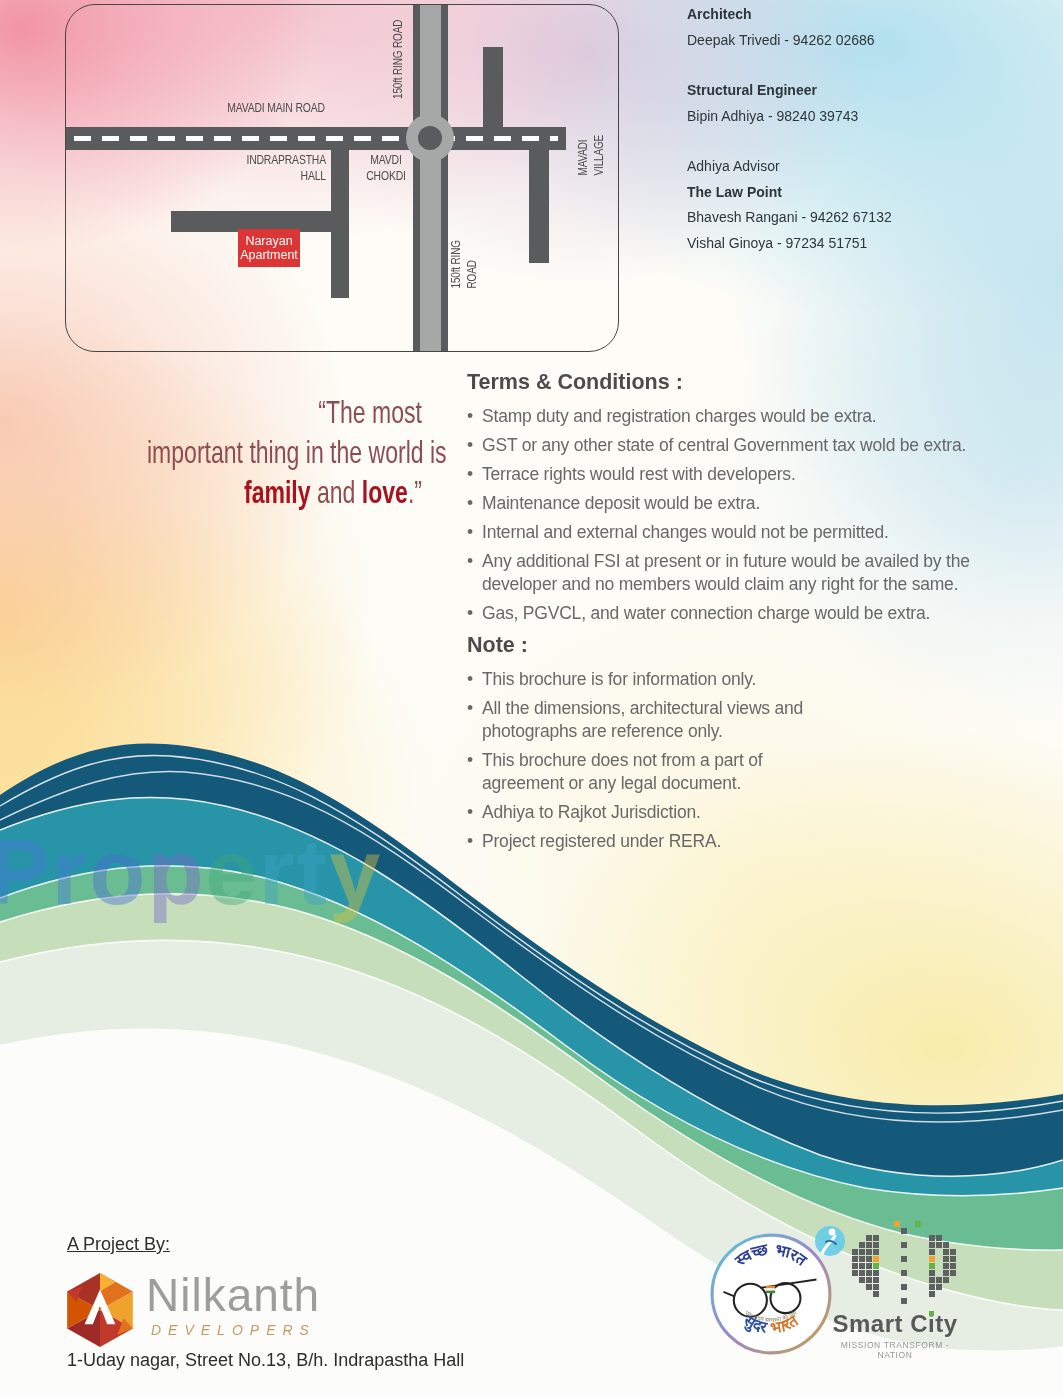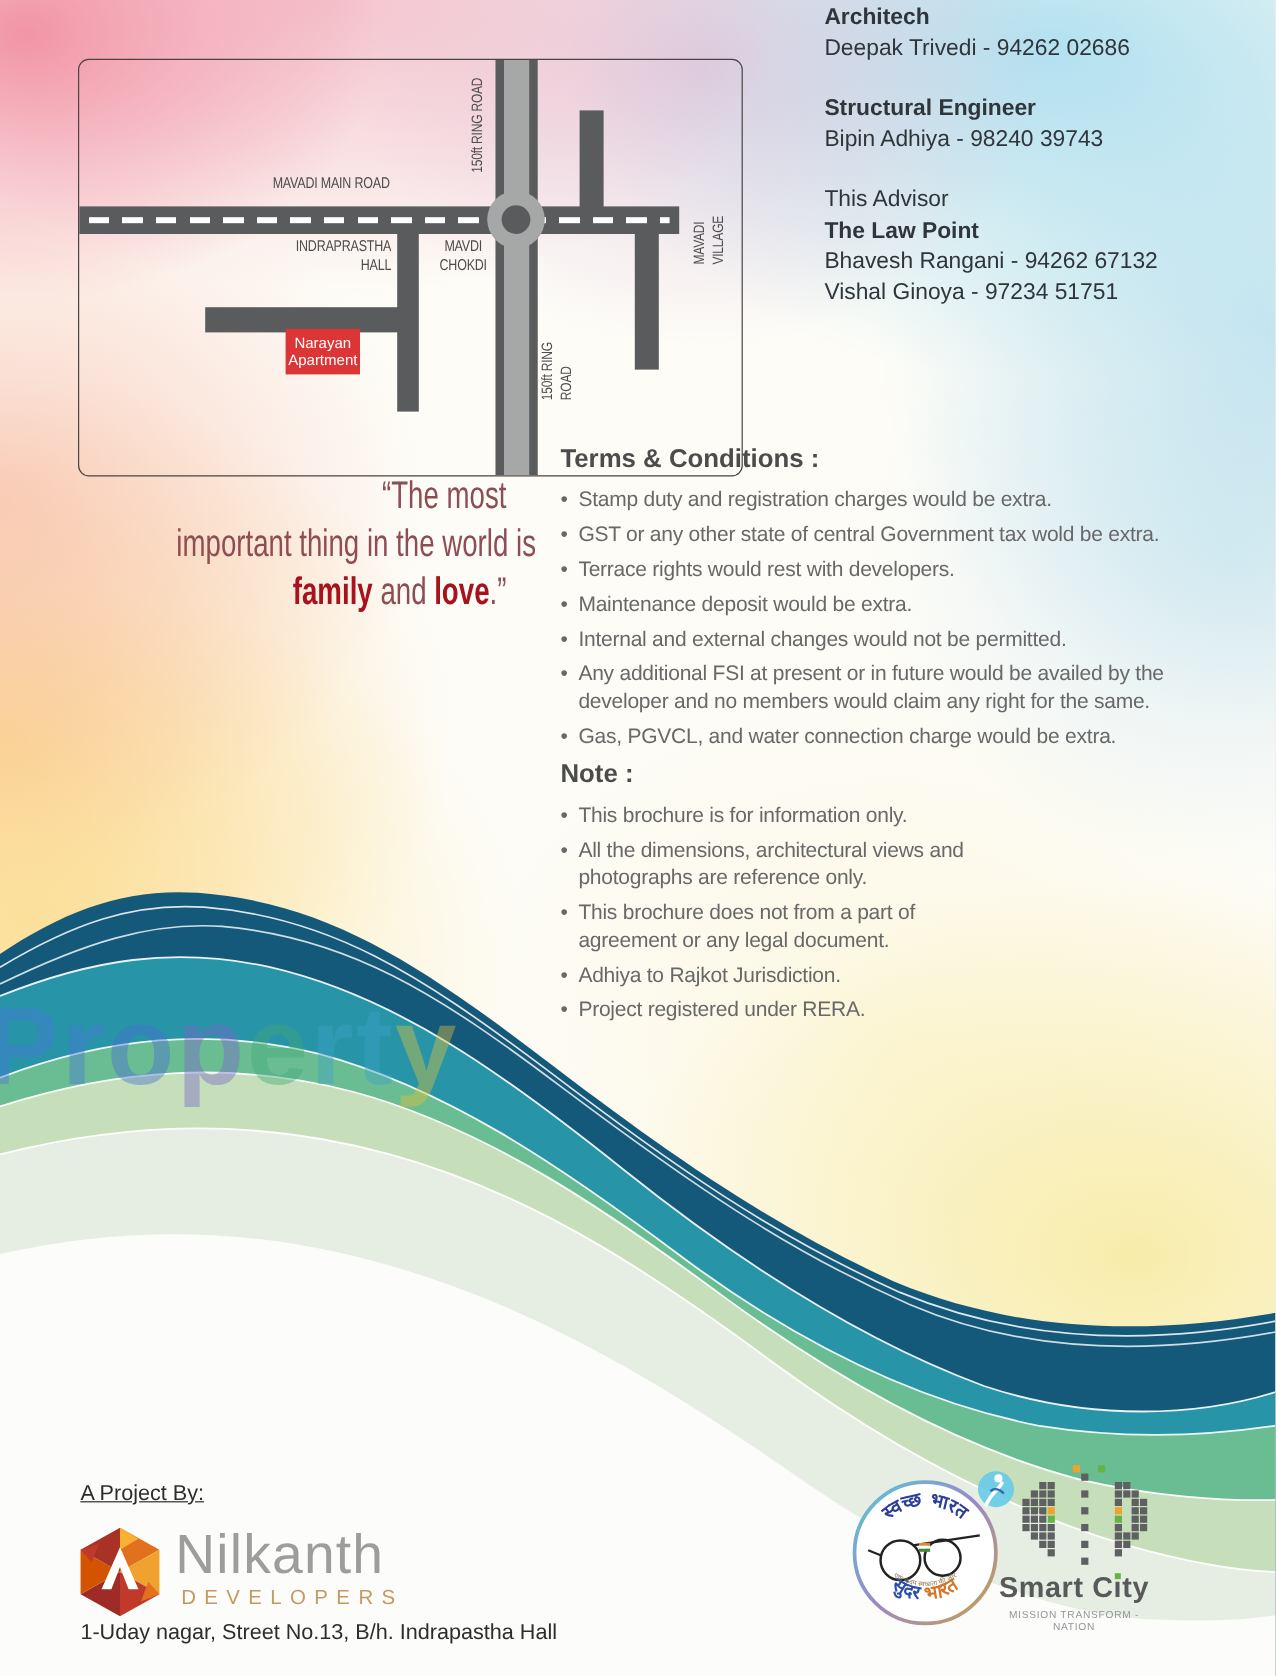--- a/index.html
+++ b/index.html
@@ -15,36 +15,36 @@
       radial-gradient(420px 380px at 96% 33%, rgba(196,225,238,.5), rgba(196,225,238,0) 70%),
       radial-gradient(500px 420px at 0% 30%, rgba(246,172,150,.55), rgba(246,172,150,0) 70%),
       radial-gradient(540px 430px at 0% 44%, rgba(250,198,108,.6),  rgba(250,198,108,0) 70%),
       radial-gradient(580px 440px at 3% 57%, rgba(252,224,128,.65), rgba(252,224,128,0) 70%),
       radial-gradient(680px 480px at 89% 75%, rgba(247,232,152,.8), rgba(247,232,152,0) 66%),
       radial-gradient(520px 420px at 70% 62%, rgba(252,244,206,.55),rgba(252,244,206,0) 70%),
       #fdfcf7;
   }
   
   .map{position:absolute;left:65px;top:4px;width:552px;height:346px;
-       border:1.6px solid #4a4443;border-radius:9px;overflow:hidden;z-index:2;margin-top:45px;}
+       border:1.6px solid #4a4443;border-radius:30px;overflow:hidden;z-index:2;}
   .road{position:absolute;background:#595b5c;}
   .vroad{position:absolute;left:347px;top:0;width:35px;height:346px;background:#a6a8a7;
          border-left:7px solid #595b5c;border-right:7px solid #595b5c;box-sizing:border-box;}
   .hroad{left:0;top:122px;width:500px;height:23px;}
   .dash{position:absolute;left:8px;right:8px;top:9px;height:4.5px;
         background:repeating-linear-gradient(90deg,#fff 0 17px,transparent 17px 28px);}
   .round-outer{position:absolute;left:340px;top:109px;width:48px;height:48px;border-radius:50%;background:#a6a8a7;}
   .round-inner{position:absolute;left:12px;top:12px;width:24px;height:24px;border-radius:50%;background:#595b5c;}
   .maplabel{position:absolute;color:#4c4c4c;font-size:13px;letter-spacing:-.2px;line-height:15.5px;}
   .cond{transform:scaleX(.8);}
   .vertlabel{writing-mode:vertical-rl;transform:rotate(180deg) scaleY(.8);font-size:12.5px;}
   .apartment{position:absolute;left:172px;top:224px;width:62px;height:38px;background:#dc3535;
              color:#fff;text-align:center;font-size:12.5px;line-height:14px;padding-top:5px;box-sizing:border-box;}
   
-  .contacts{position:absolute;left:687px;top:2px;width:320px;font-size:19px;color:#2f363b;line-height:25.5px;z-index:2;}
+  .contacts{position:absolute;left:687px;top:2px;width:320px;font-size:14px;color:#2f363b;line-height:25.5px;z-index:2;}
   .cgroup{margin-bottom:25px;}
   .b{font-weight:700;}
   
   .quote{position:absolute;left:40px;top:392px;width:382px;text-align:right;font-size:32px;line-height:40px;
          color:#8e4d52;transform:scaleX(.72);transform-origin:right top;white-space:nowrap;z-index:2;}
   .q-strong{font-weight:700;color:#a8121e;}
   
   .tcs{position:absolute;left:467px;top:370px;width:575px;z-index:3;}
   .notes{position:absolute;left:467px;top:633px;width:375px;z-index:3;}
   .sec-head{font-size:21.5px;font-weight:700;color:#4c4c4c;margin:0 0 10px 0;}
@@ -52,21 +52,21 @@
   ul.blist li{position:relative;padding-left:15px;line-height:23px;margin-bottom:6px;}
   ul.blist li::before{content:"\2022";position:absolute;left:0;top:0;color:#686868;}
   
   .waves{position:absolute;left:0;top:0;width:1063px;height:1397px;z-index:1;}
   .watermark{position:absolute;left:-12px;top:820px;font-size:92px;font-weight:700;letter-spacing:2px;
              opacity:.42;z-index:2;white-space:nowrap;}
   
   .project-by{position:absolute;left:67px;top:1234px;font-size:18px;color:#2d2d2d;z-index:3;text-decoration:underline;}
   .hexlogo{position:absolute;left:63px;top:1271px;z-index:3;}
   .brand{position:absolute;left:146px;top:1268px;font-size:46px;color:#9d9d9c;letter-spacing:1px;z-index:3;}
-  .brand-sub{position:absolute;left:151px;top:1322px;font-size:17px;letter-spacing:7px;color:#c49a62;z-index:3;}
+  .brand-sub{position:absolute;left:151px;top:1322px;font-size:14px;letter-spacing:7px;color:#c49a62;z-index:3;font-style:italic;}
   .address{position:absolute;left:67px;top:1348px;font-size:18px;line-height:24px;color:#2d2d2d;z-index:3;}
   .swachh{position:absolute;left:709px;top:1231px;z-index:3;}
   .person{position:absolute;left:812px;top:1224px;z-index:3;}
   .pixgrid{position:absolute;left:852px;top:1221px;width:105px;height:84px;z-index:3;}
   .pixgrid .px{position:absolute;width:6px;height:6px;}
   .smart-title{position:absolute;left:828px;top:1310px;width:134px;text-align:center;font-size:24px;
                font-weight:700;color:#58595b;letter-spacing:.5px;z-index:3;}
   .smart-title .idot{position:relative;}
   .smart-title .idot::after{content:"";position:absolute;left:1px;top:1px;width:5px;height:5px;background:#63b445;}
   .smart-tagline{position:absolute;left:826px;top:1340px;width:138px;text-align:center;font-size:8.5px;
@@ -112,21 +112,21 @@
   <div class="contacts">
     <div class="cgroup">
       <div class="b">Architech</div>
       <div>Deepak Trivedi - 94262 02686</div>
     </div>
     <div class="cgroup">
       <div class="b">Structural Engineer</div>
       <div>Bipin Adhiya - 98240 39743</div>
     </div>
     <div class="cgroup">
-      <div>This Advisor</div>
+      <div>Adhiya Advisor</div>
       <div class="b">The Law Point</div>
       <div>Bhavesh Rangani - 94262 67132</div>
       <div>Vishal Ginoya - 97234 51751</div>
     </div>
   </div>
 
   <div class="quote">
     <div>“The most</div>
     <div>important thing in the world is</div>
     <div><span class="q-strong">family</span><span> and </span><span class="q-strong">love</span><span>.”</span></div>

